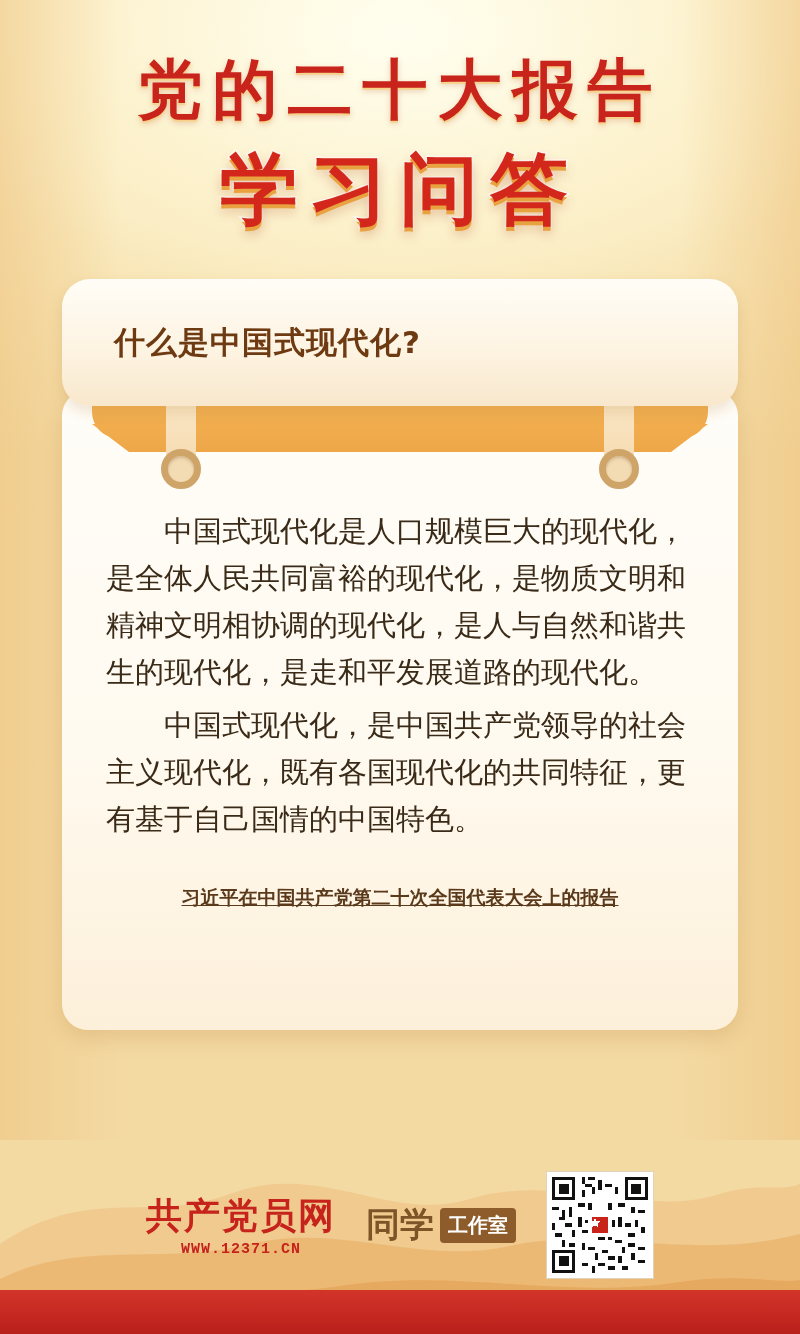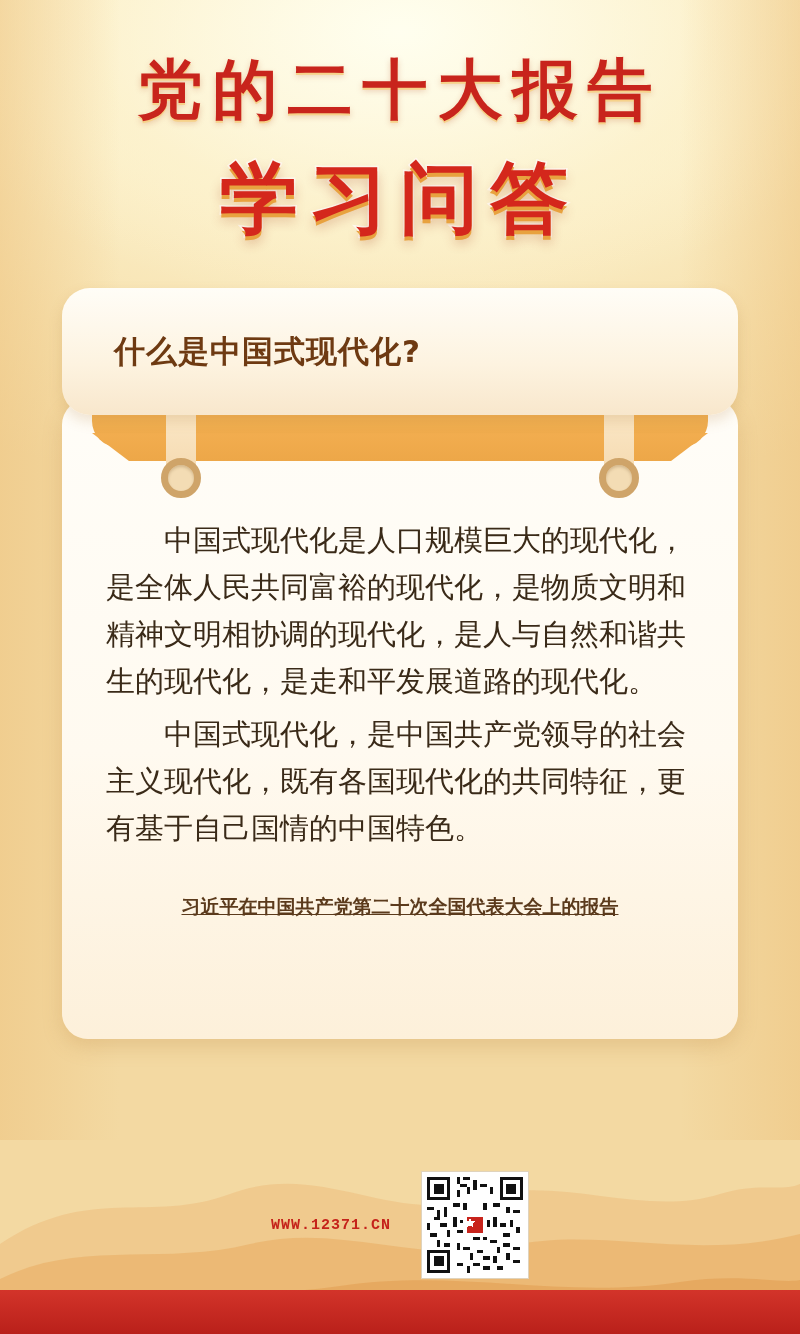--- a/index.html
+++ b/index.html
@@ -36,21 +36,21 @@
 
   
   .header { position:relative; padding-top:46px; text-align:center; }
   .title-line1 {
     font-size:65px; font-weight:bold; letter-spacing:10px;
     color:#c8241c;
     text-shadow:0 2px 0 #f6d28a, 0 3px 6px rgba(170,60,20,.25);
     font-family:"DejaVu Sans","Liberation Sans",sans-serif;
   }
   .title-line2 {
-    margin-top:13px;
+    margin-top:4px;
     font-size:78px; font-weight:bold; letter-spacing:12px;
     color:#d4271c;
     -webkit-text-stroke:3px #fffaf0;
     paint-order:stroke fill;
     text-shadow:0 4px 0 #e8a23f, 0 7px 12px rgba(160,50,15,.3);
     font-family:"DejaVu Sans","Liberation Sans",sans-serif;
   }
 
   
   .card-wrap { position:relative; margin:36px auto 0; width:676px; }
@@ -191,21 +191,26 @@
     <div class="answer-body">
       <p>中国式现代化是人口规模巨大的现代化，是全体人民共同富裕的现代化，是物质文明和精神文明相协调的现代化，是人与自然和谐共生的现代化，是走和平发展道路的现代化。</p>
       <p>中国式现代化，是中国共产党领导的社会主义现代化，既有各国现代化的共同特征，更有基于自己国情的中国特色。</p>
     </div>
     <div class="source">习近平在中国共产党第二十次全国代表大会上的报告</div>
   </div>
 </div>
 
 <div class="footer">
   <div class="logo-block">
+    <div class="logo-main">共产党员网</div>
     <div class="logo-url">WWW.12371.CN</div>
+  </div>
+  <div class="studio">
+    <span class="studio-a">同学</span>
+    <span class="studio-b">工作室</span>
   </div>
   <div class="qr">
     <svg class="qr-inner" viewBox="0 0 29 29" shape-rendering="crispEdges">
       <rect width="29" height="29" fill="#fff"></rect>
       <g fill="#111">
         <path d="M0 0h7v7h-7zM1 1v5h5v-5z"></path>
           <rect x="2" y="2" width="3" height="3"></rect>
         <path d="M22 0h7v7h-7zM23 1v5h5v-5z"></path>
           <rect x="24" y="2" width="3" height="3"></rect>
         <path d="M0 22h7v7h-7zM1 23v5h5v-5z"></path>

